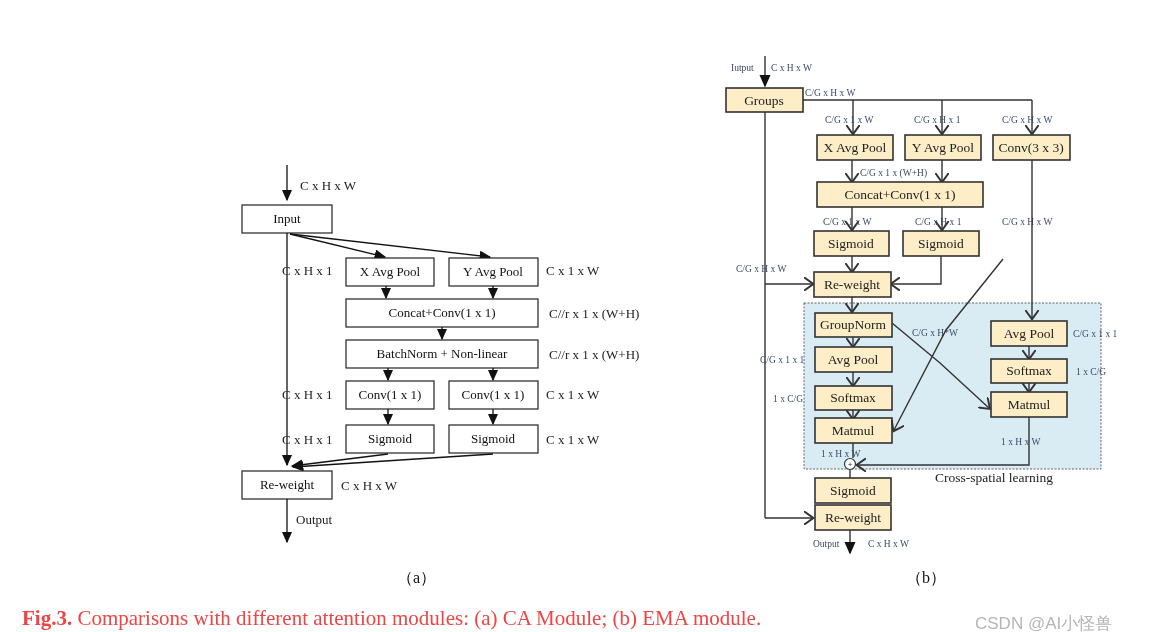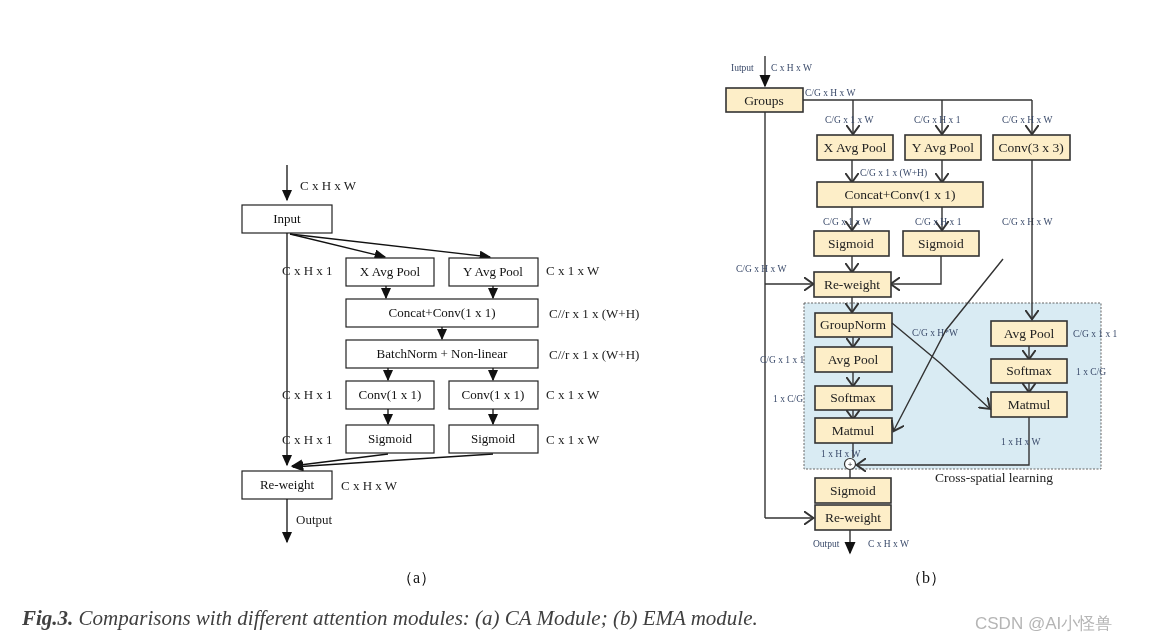--- a/index.html
+++ b/index.html
@@ -8,21 +8,21 @@
   svg { position:absolute; left:0; top:0; }
   .box { fill:#ffffff; stroke:#222; stroke-width:1.2; }
   .boxb { fill:#fdeec8; stroke:#333; stroke-width:1.6; }
   .ln { stroke:#111; stroke-width:1.3; fill:none; }
   .lnb { stroke:#333; stroke-width:1.4; fill:none; }
   .t { font-family:"Liberation Serif", serif; font-size:13px; fill:#111; }
   .tb { font-family:"Liberation Serif", serif; font-size:13.5px; fill:#222; }
   .dim { font-family:"Liberation Serif", serif; font-size:13px; fill:#222; }
   .dimb { font-family:"Liberation Serif", serif; font-size:9.5px; fill:#3a4a6a; }
   .cap { position:absolute; left:22px; top:606px; font-family:"Liberation Serif", serif;
-         font-size:21px; color:#404040; white-space:nowrap;font-style:italic; }
+         font-size:21px; color:#ef4444; white-space:nowrap; }
   .cap b { font-weight:bold; }
   .wm { position:absolute; left:975px; top:612px; font-family:"Liberation Sans", sans-serif;
         font-size:17px; color:#b5b5b5; white-space:nowrap; }
   .sub { font-family:"Liberation Serif", serif; font-size:16px; fill:#111; }
 </style>
 </head>
 <body>
 
 <svg width="1150" height="632" viewBox="0 0 1150 632">
   <defs>

